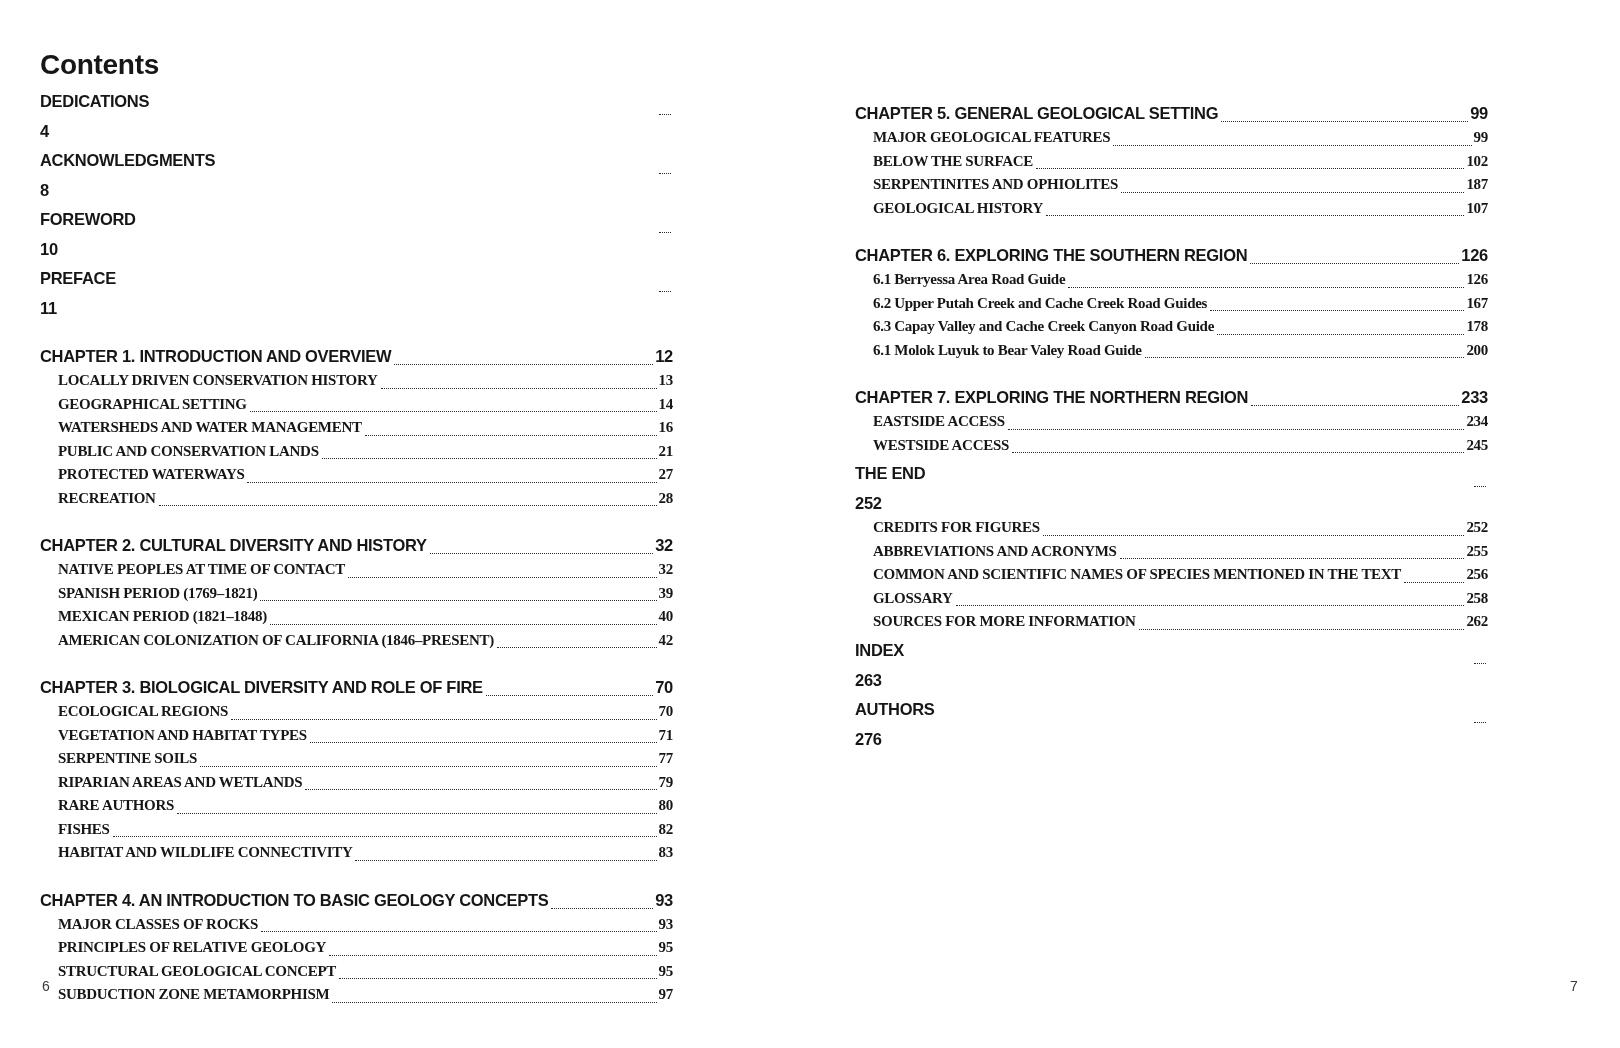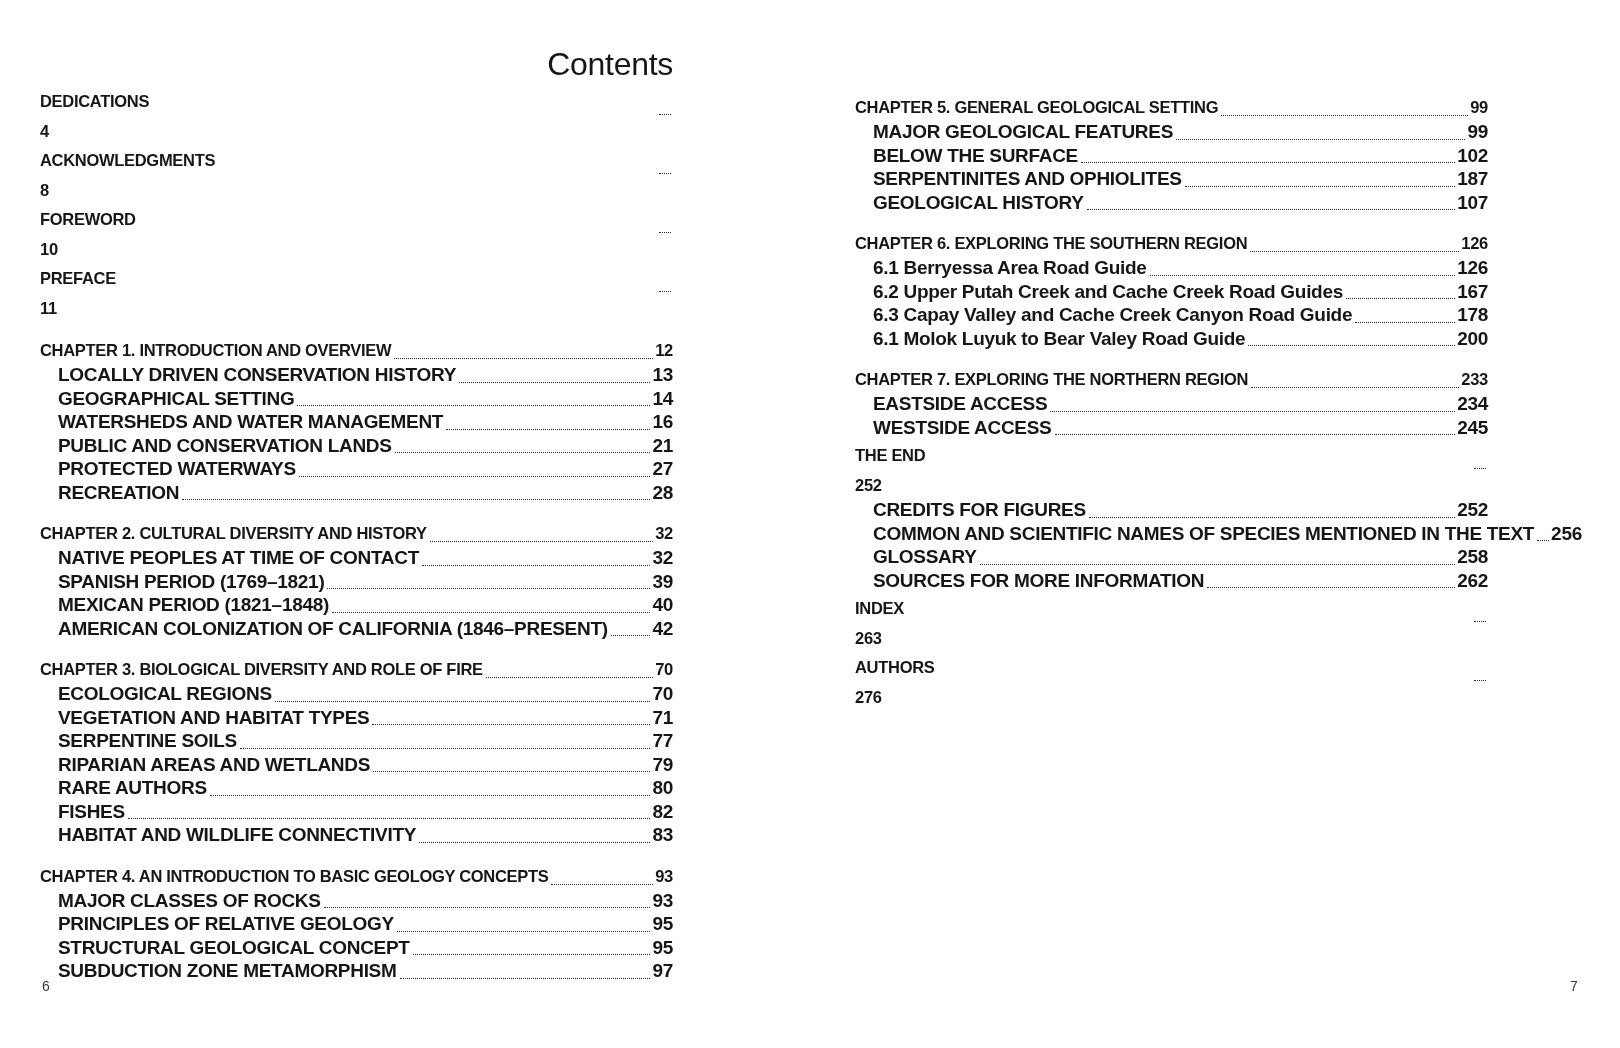--- a/index.html
+++ b/index.html
@@ -14,23 +14,23 @@
     color: #161616;
   }
   .page {
     position: absolute;
     top: 40px;
   }
   #left-page  { left: 40px;  width: 633px; }
   #right-page { left: 855px; width: 633px; top: 78px; }
 
   .contents-title {
-    text-align: right;
-    font-size: 32px;
-    font-weight: normal;
+    text-align: left;
+    font-size: 28px;
+    font-weight: bold;
     letter-spacing: -0.3px;
     line-height: 29px;
     margin: 10px 0 10px 0;
   }
 
   .row {
     display: flex;
     letter-spacing: -0.3px;
   }
   .row .label   { white-space: nowrap; }
@@ -47,27 +47,28 @@
     font-weight: bold;
     font-size: 16.5px;
     line-height: 25px;
     margin-top: 4px;
     flex-direction: column;
   }
   .row.chapter {
     font-weight: bold;
     font-size: 16.5px;
     line-height: 25px;
-    margin-top: 17px;
+    margin-top: 23px;
   }
   .row.sub {
     font-weight: bold;
-    font-size: 19px;
+    font-size: 15px;
     line-height: 23.5px;
     padding-left: 18px;
+    font-family: Liberation Serif, serif;
   }
 
   .folio {
     position: absolute;
     font-size: 14px;
     color: #3a3a3a;
     letter-spacing: 0;
   }
   #folio-left  { left: 42px;   top: 978px; }
   #folio-right { left: 1570px; top: 978px; }
@@ -340,20 +341,25 @@
     <span class="leader"></span>
     <span class="pagenum">252</span>
   </div>
 
   <div class="row sub">
     <span class="label">CREDITS FOR FIGURES</span>
     <span class="leader"></span>
     <span class="pagenum">252</span>
   </div>
 
+  <div class="row sub">
+    <span class="label">ABBREVIATIONS AND ACRONYMS</span>
+    <span class="leader"></span>
+    <span class="pagenum">255</span>
+  </div>
 
   <div class="row sub">
     <span class="label">COMMON AND SCIENTIFIC NAMES OF SPECIES MENTIONED IN THE TEXT</span>
     <span class="leader"></span>
     <span class="pagenum">256</span>
   </div>
 
   <div class="row sub">
     <span class="label">GLOSSARY</span>
     <span class="leader"></span>

